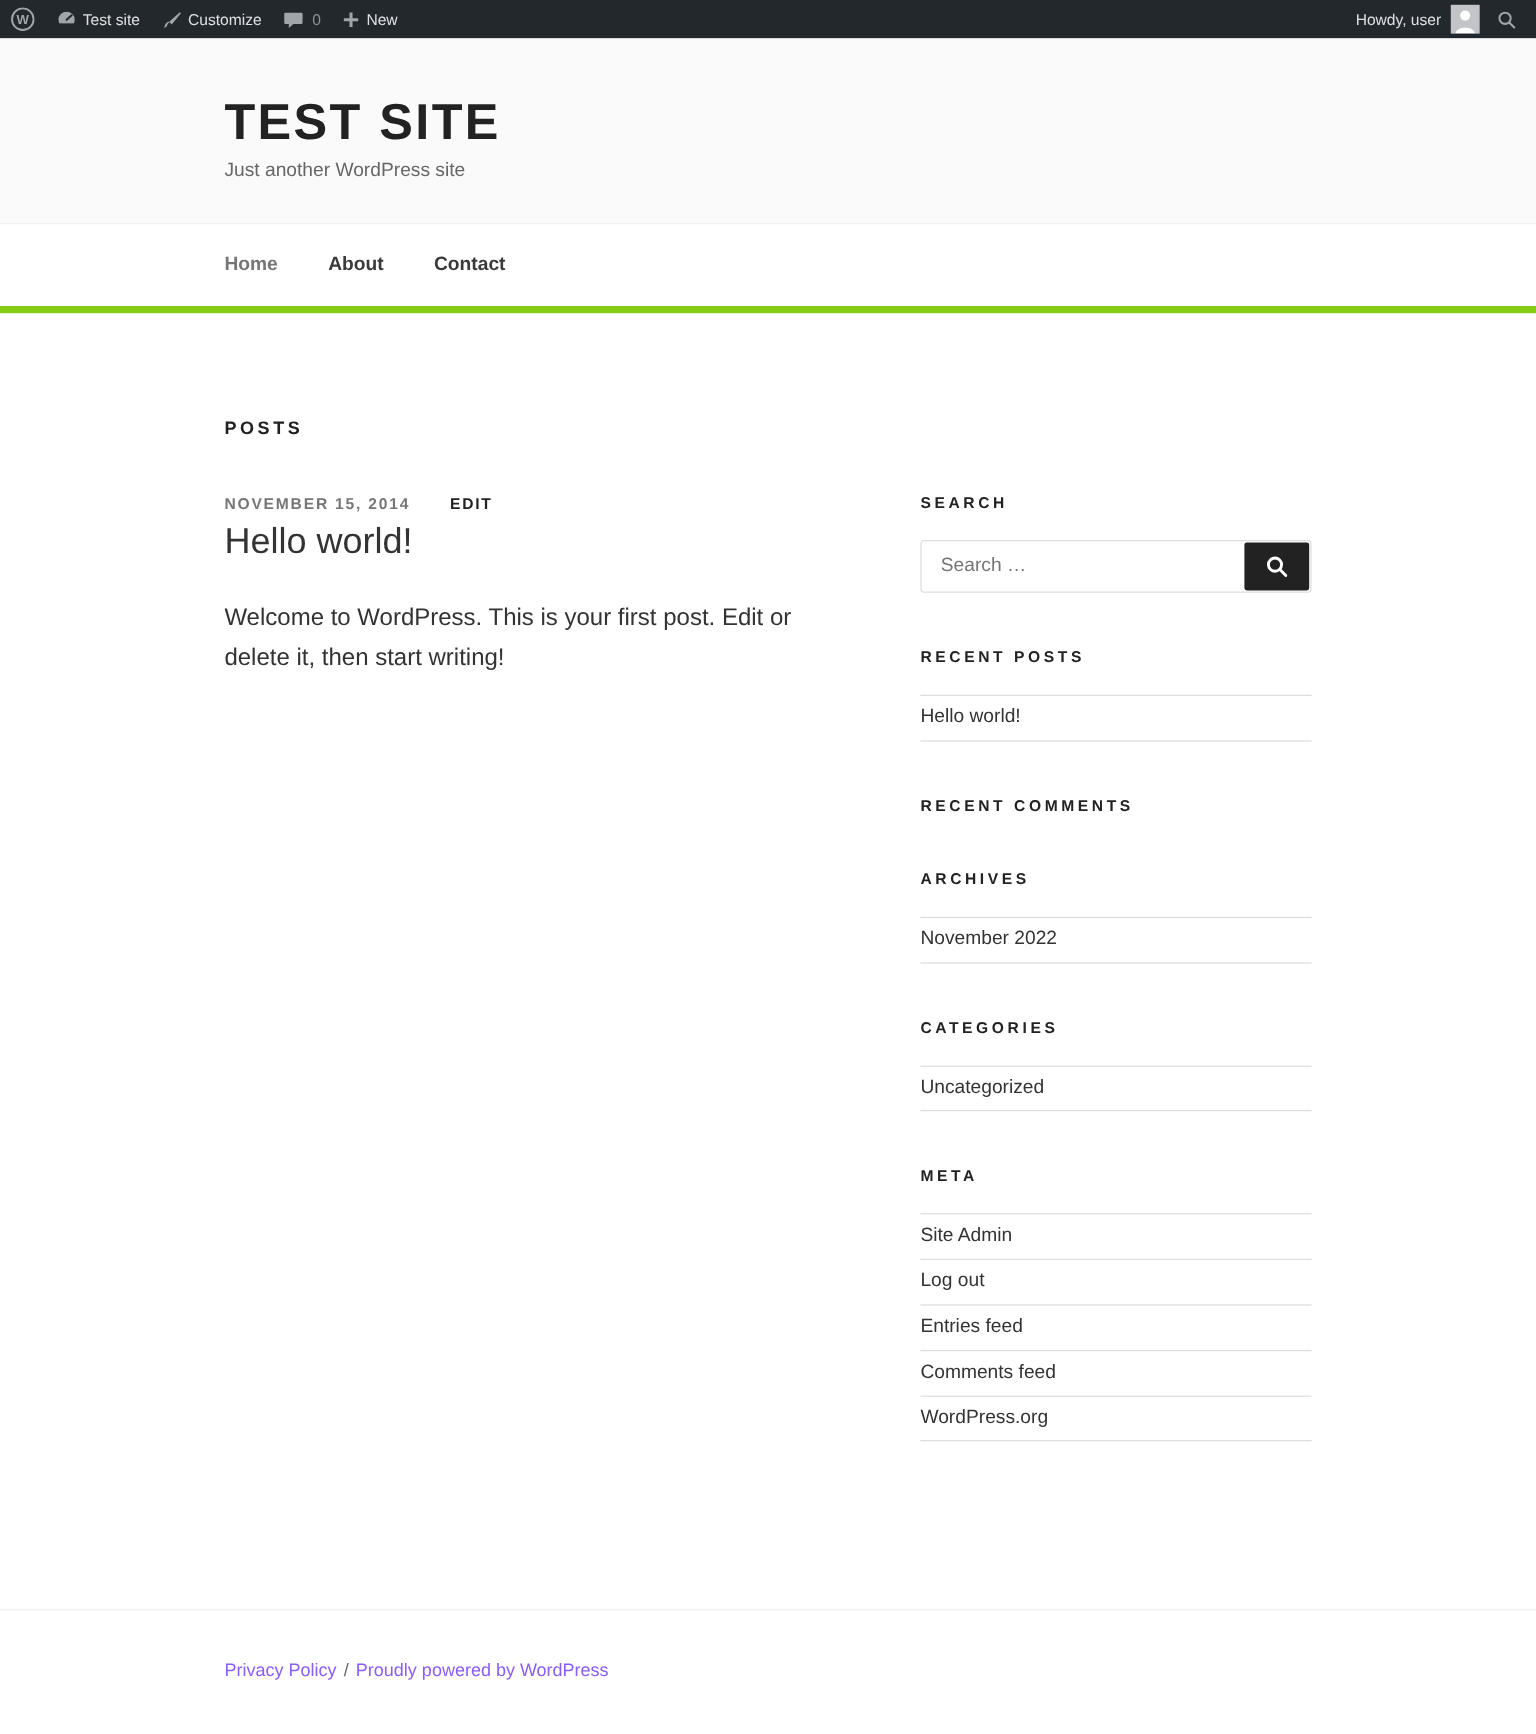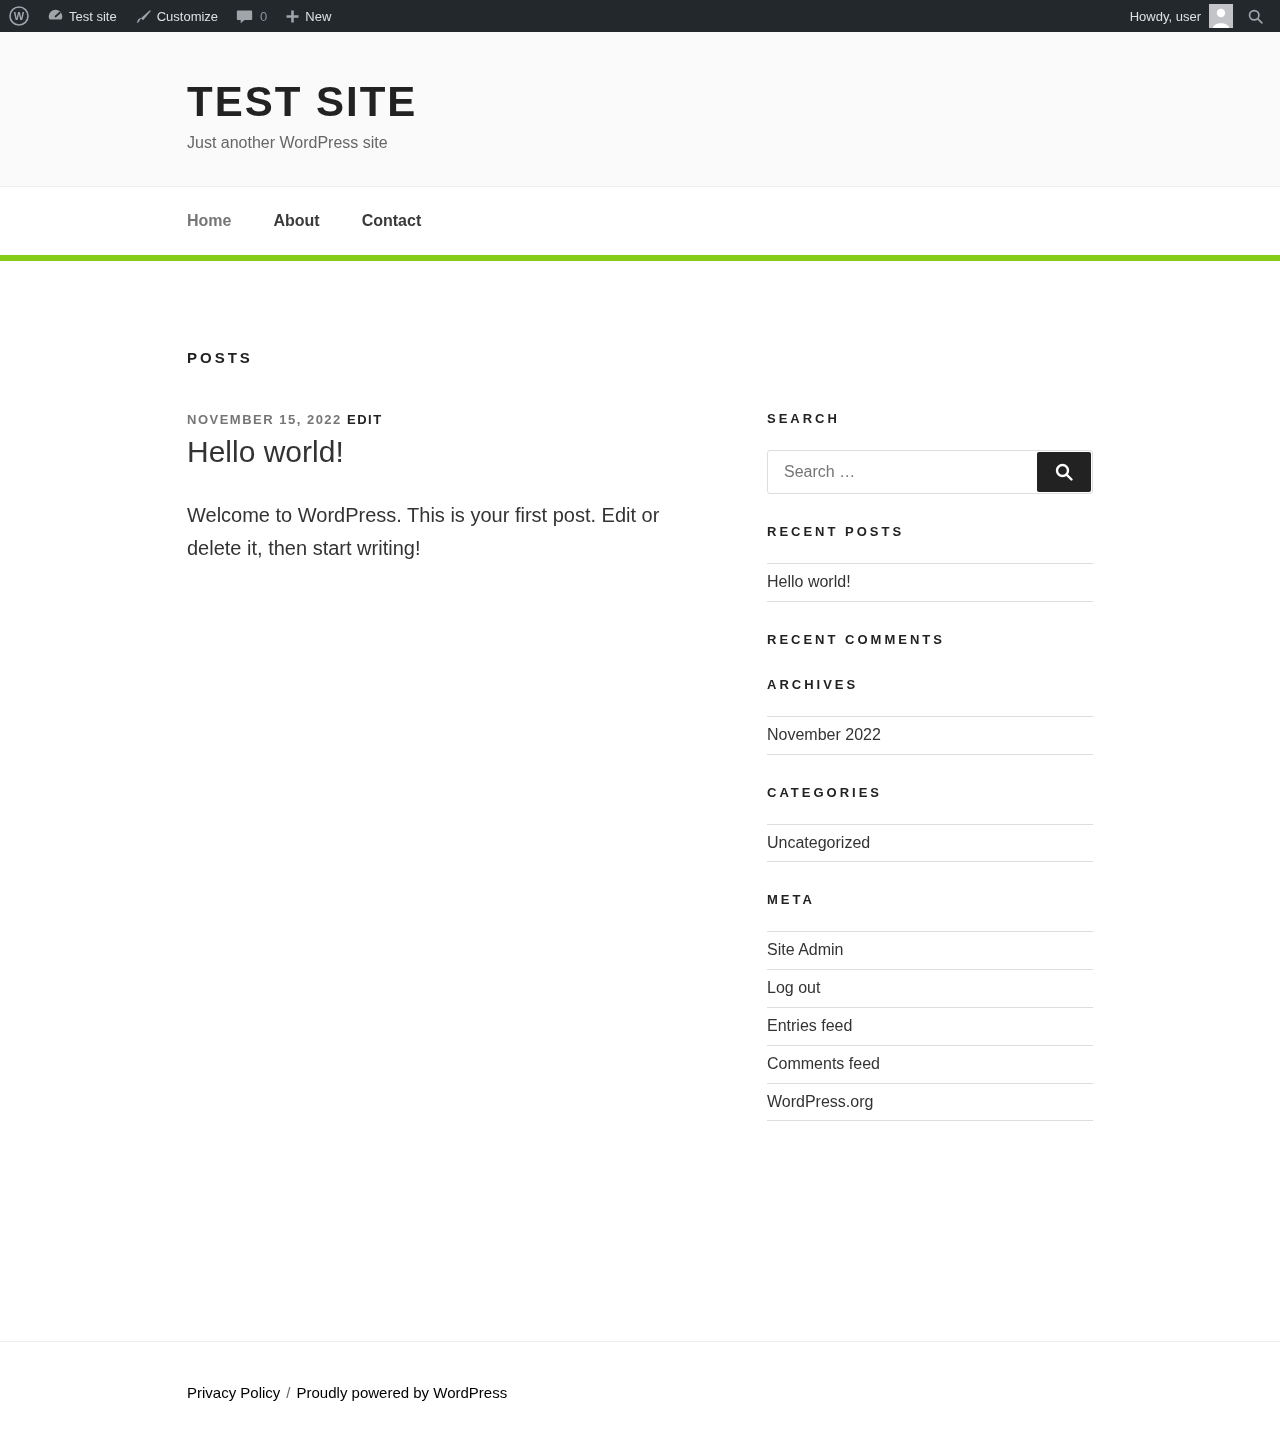--- a/index.html
+++ b/index.html
@@ -110,37 +110,37 @@
     letter-spacing: 3px;
     color: #222;
   }
 
   .entry-meta {
     font-size: 13px;
     font-weight: 700;
     letter-spacing: 1.5px;
   }
   .entry-date { color: #767676; text-decoration: none; cursor: pointer; }
-  .entry-edit { color: #222; text-decoration: none; margin-left: 0; cursor: pointer; }
+  .entry-edit { color: #222; text-decoration: none; margin-left: 28px; cursor: pointer; }
   .entry-title {
     margin: 8px 0 0;
     font-size: 30px;
     font-weight: 400;
     color: #333;
   }
   .entry-title a { color: inherit; text-decoration: none; cursor: pointer; }
   .entry-body {
     margin: 30px 0 0;
     font-size: 20px;
     line-height: 1.65;
     color: #333;
   }
 
   
-  .widget { margin-bottom: 30px; }
+  .widget { margin-bottom: 46px; }
   .widget-title {
     margin: 0 0 24px;
     font-size: 13px;
     font-weight: 700;
     letter-spacing: 3px;
     color: #222;
   }
   .widget ul {
     list-style: none;
     margin: 0;
@@ -180,21 +180,21 @@
     display: flex; align-items: center; justify-content: center;
     cursor: pointer;
   }
 
   
   .site-footer {
     border-top: 1px solid #eee;
     padding: 42px 0 60px;
   }
   .footer-line { font-size: 15px; color: #666; }
-  .footer-line a { color: #000000; text-decoration: none; cursor: pointer; }
+  .footer-line a { color: #8b5cf6; text-decoration: none; cursor: pointer; }
   .footer-sep { margin: 0 6px; color: #666; }
 </style>
 </head>
 <body>
 
 <div class="admin-bar">
   <div class="ab-item">
     <span class="ab-icon">
       <svg width="20" height="20" viewBox="0 0 20 20">
         <circle cx="10" cy="10" r="9" fill="none" stroke="#a0a5aa" stroke-width="1.6"></circle>
@@ -282,21 +282,21 @@
 </nav>
 
 <div class="content-area wrap">
   <div class="content-columns">
 
     <main class="col-main">
       <h2 class="page-heading">POSTS</h2>
 
       <article>
         <div class="entry-meta">
-          <a class="entry-date">NOVEMBER 15, 2022</a>
+          <a class="entry-date">NOVEMBER 15, 2014</a>
           <a class="entry-edit">EDIT</a>
         </div>
         <h3 class="entry-title">
           <a>Hello world!</a>
         </h3>
         <p class="entry-body">Welcome to WordPress. This is your first post. Edit or delete it, then start writing!</p>
       </article>
     </main>
 
     <aside class="col-sidebar">

